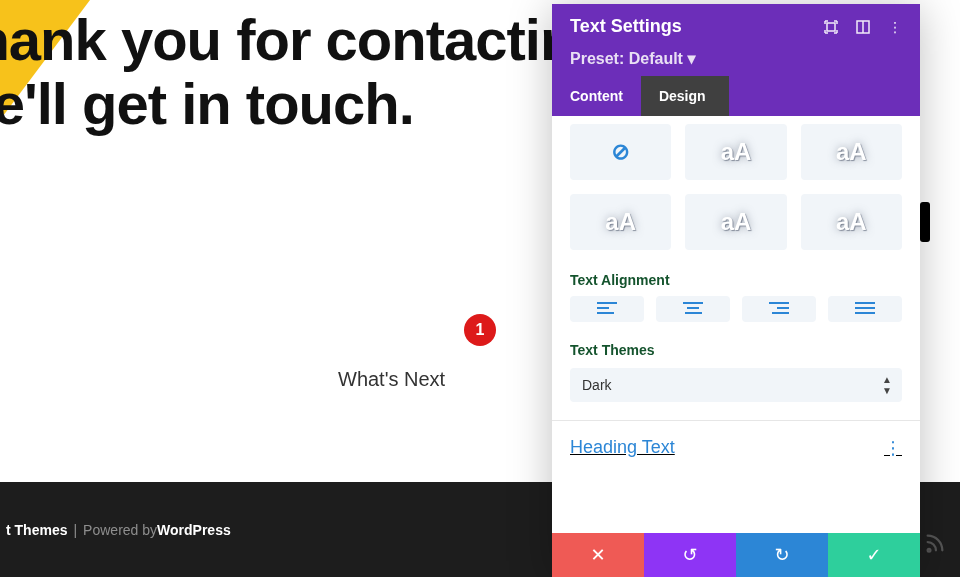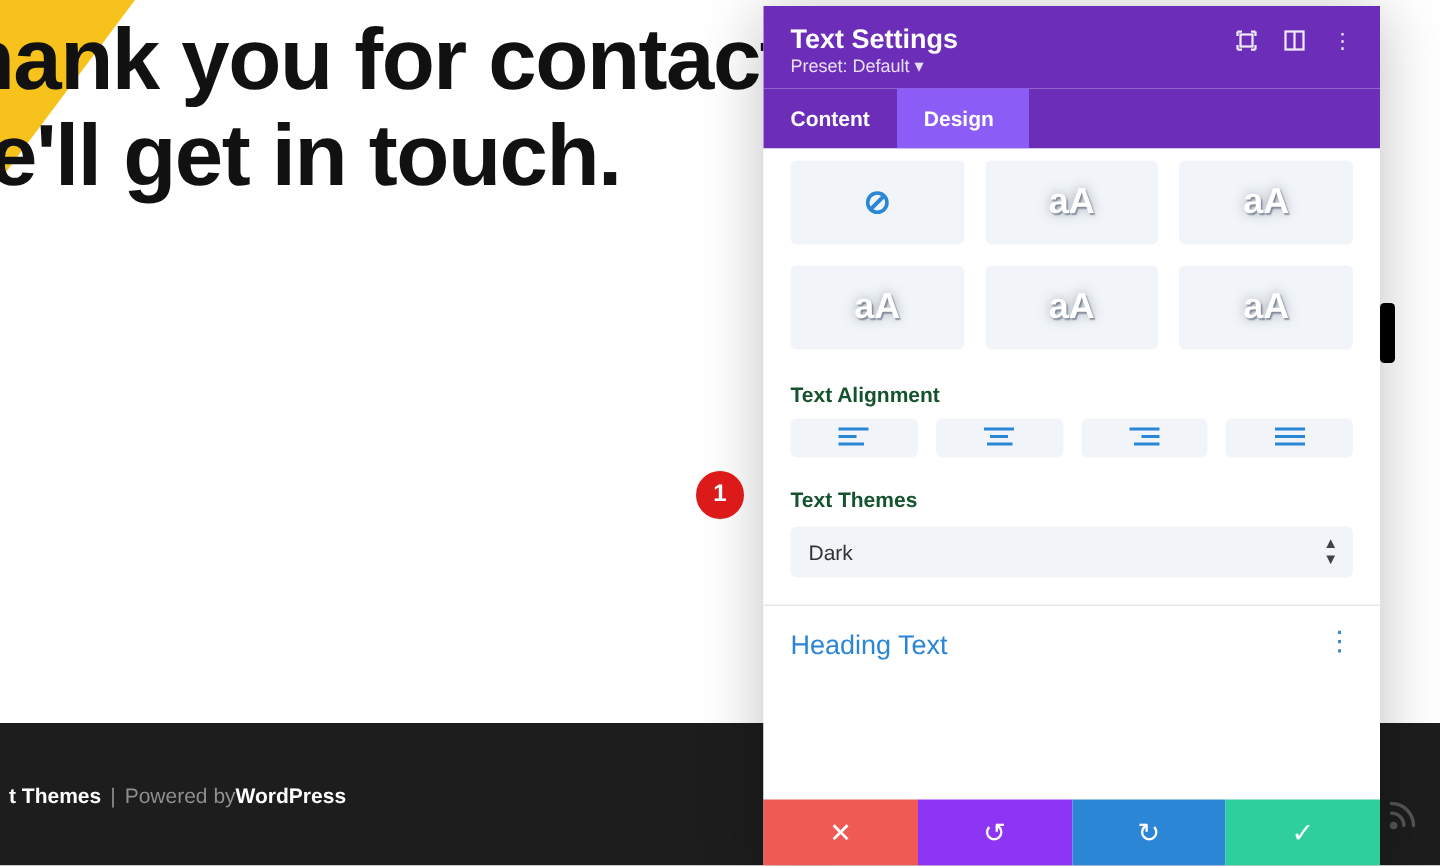--- a/index.html
+++ b/index.html
@@ -8,31 +8,31 @@
     .page-bg { position: absolute; inset: 0; background: #fff; }
     .triangle { position: absolute; top: 0; left: 0; width: 0; height: 0; border-top: 120px solid #f7c21b; border-right: 90px solid transparent; }
     .headline-wrap { position: absolute; left: -60px; top: 8px; }
     .headline { font-size: 58px; font-weight: 800; letter-spacing: -1px; line-height: 1.1; color: #111; white-space: nowrap; }
     .subhead { position: absolute; left: 338px; top: 368px; font-size: 20px; color: #333; font-weight: 400; }
     .footer { position: absolute; left: 0; right: 0; top: 482px; height: 95px; background: #1d1d1d; color: #8e8e8e; display: flex; align-items: center; padding-left: 6px; font-size: 14px; }
     .footer .ft-strong { color: #fff; font-weight: 600; }
     .footer .ft-sep { margin: 0 6px; color: #8e8e8e; }
     .footer .rss { position: absolute; right: 14px; top: 50px; color: #555; }
     
-    .panel { position: absolute; right: 40px; top: 4px; width: 411px; height: 573px; background: #fff; box-shadow: 0 4px 40px rgba(0,0,0,0.25); display: flex; flex-direction: column; }
+    .panel { position: absolute; right: 40px; top: 4px; width: 368px; height: 573px; background: #fff; box-shadow: 0 4px 40px rgba(0,0,0,0.25); display: flex; flex-direction: column; }
     .panel-top { background: #6c2eb9; color: #fff; padding: 12px 18px 8px; }
     .panel-title-row { display: flex; align-items: center; justify-content: space-between; }
     .panel-title { font-size: 18px; font-weight: 700; }
     .title-icons { display: flex; gap: 18px; align-items: center; }
     .title-icons .ico { width: 14px; height: 14px; display: inline-flex; align-items: center; justify-content: center; font-size: 14px; color: #fff; opacity: 0.9; cursor: pointer; }
     .dots3 { font-size: 20px; line-height: 14px; }
-    .preset { font-size: 12px; margin-top: 0; opacity: 0.85; }
+    .preset { font-size: 16px; margin-top: 12px; opacity: 0.85; font-weight: bold; }
     .tabs { display: flex; background: #6c2eb9; }
     .tab { color: #fff; font-size: 14px; font-weight: 700; padding: 12px 18px; cursor: pointer; min-width: 88px; }
-    .tab.active { background: #8b5cf6; }
+    .tab.active { background: #404040; }
     
     .panel-body { flex: 1; background: #fff; overflow: hidden; }
     .shadow-grid { display: grid; grid-template-columns: repeat(3,1fr); gap: 14px; padding: 8px 18px 14px; }
     .shadow-tile { height: 56px; background: #f1f5f9; border-radius: 4px; display: flex; align-items: center; justify-content: center; cursor: pointer; }
     .shadow-tile .aA { font-weight: 800; font-size: 24px; color: #fff; text-shadow: 0 0 8px rgba(80,90,110,0.5), 1px 1px 1px rgba(80,90,110,0.6); }
     .no-shadow { font-size: 22px; color: #2c86d6; font-weight: 900; }
     
     .sect-label { padding: 8px 18px 6px; font-size: 14px; color: #14532d; font-weight: 600; }
     .align-row { display: grid; grid-template-columns: repeat(4,1fr); gap: 12px; padding: 2px 18px 12px; }
     .align-btn { height: 26px; background: #f1f5f9; border-radius: 4px; display: flex; align-items: center; justify-content: center; cursor: pointer; }
@@ -41,21 +41,21 @@
     .align-left span:nth-child(1){width:100%} .align-left span:nth-child(2){width:60%} .align-left span:nth-child(3){width:85%}
     .align-center span{margin-left:auto;margin-right:auto} .align-center span:nth-child(1){width:100%} .align-center span:nth-child(2){width:60%} .align-center span:nth-child(3){width:85%}
     .align-right span{margin-left:auto} .align-right span:nth-child(1){width:100%} .align-right span:nth-child(2){width:60%} .align-right span:nth-child(3){width:85%}
     .align-justify span{width:100%}
     
     .select-wrap { margin: 4px 18px 18px; position: relative; }
     .select { width: 100%; height: 34px; background: #f1f5f9; border: none; border-radius: 4px; padding: 0 12px; font-size: 14px; color: #333; appearance: none; cursor: pointer; }
     .select-caret { position: absolute; right: 10px; top: 6px; font-size: 10px; color: #444; pointer-events: none; line-height: 11px; text-align: center; }
     
     .divider { border: none; border-top: 1px solid #e6e6e6; margin: 0 0 0 0; }
-    .accordion-row { display: flex; justify-content: space-between; padding: 16px 18px; cursor: pointer; }
+    .accordion-row { display: flex; align-items: center; justify-content: space-between; padding: 16px 18px; cursor: pointer; text-decoration: underline; }
     .accordion-title { color: #2c86d6; font-size: 18px; font-weight: 500; }
     .accordion-dots { color: #2c86d6; font-size: 18px; line-height: 14px; }
     
     .action-bar { display: grid; grid-template-columns: repeat(4,1fr); height: 44px; }
     .action-btn { display: flex; align-items: center; justify-content: center; color: #fff; font-size: 18px; cursor: pointer; }
     .btn-cancel { background: #ef5a55; }
     .btn-undo { background: #8e34f5; }
     .btn-redo { background: #2c86d6; }
     .btn-save { background: #2ecf9c; }
     
@@ -67,20 +67,21 @@
 <body>
 
 <div class="page-bg">
   <div class="triangle"></div>
 
   <div class="headline-wrap">
     <div class="headline">Thank you for contacting us!</div>
     <div class="headline">We'll get in touch.</div>
   </div>
 
+  <div class="subhead">What's Next</div>
 
   <div class="footer">
     <span class="ft-strong">t Themes</span>
     <span class="ft-sep"> | </span>
     <span>Powered by </span>
     <span class="ft-strong">WordPress</span>
     <span class="rss">
       <svg width="22" height="22" viewBox="0 0 24 24" fill="none">
           <path d="M4 11a9 9 0 0 1 9 9M4 4a16 16 0 0 1 16 16M5.5 18.5a1.5 1.5 0 1 0 0 3 1.5 1.5 0 0 0 0-3z" stroke="#555" stroke-width="2.5" stroke-linecap="round"></path>
         </svg>

